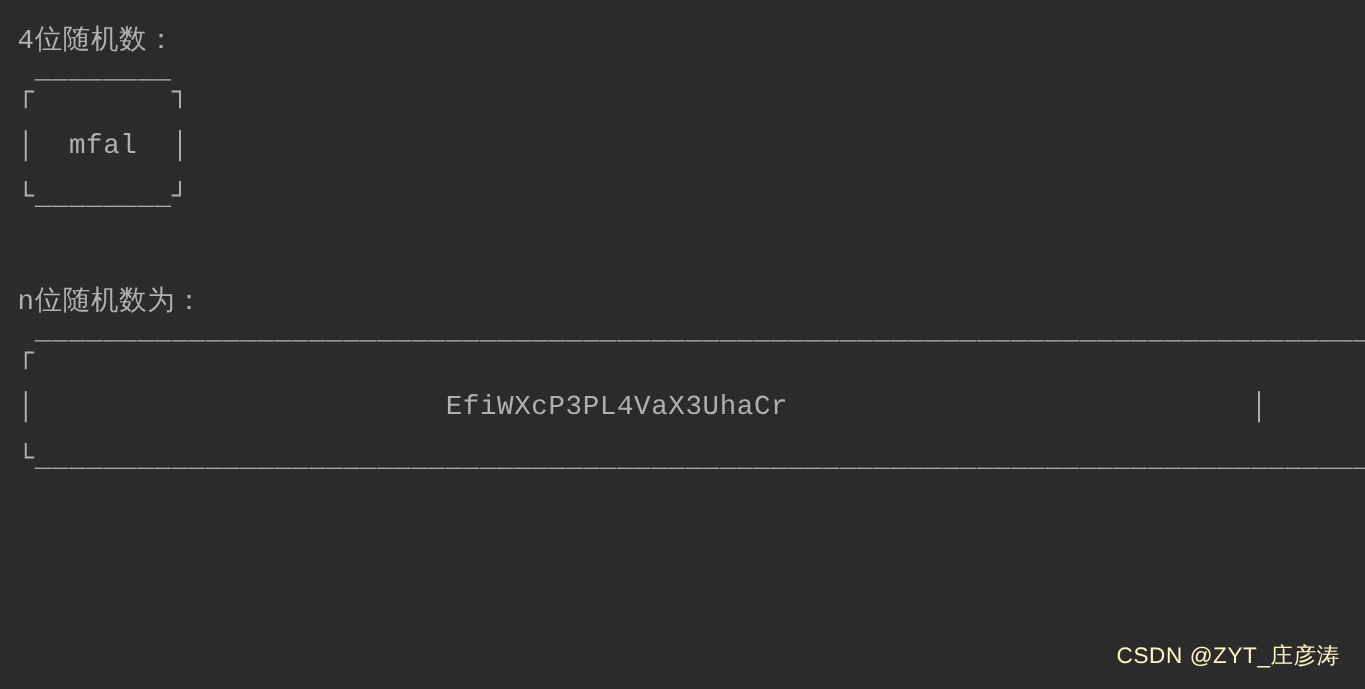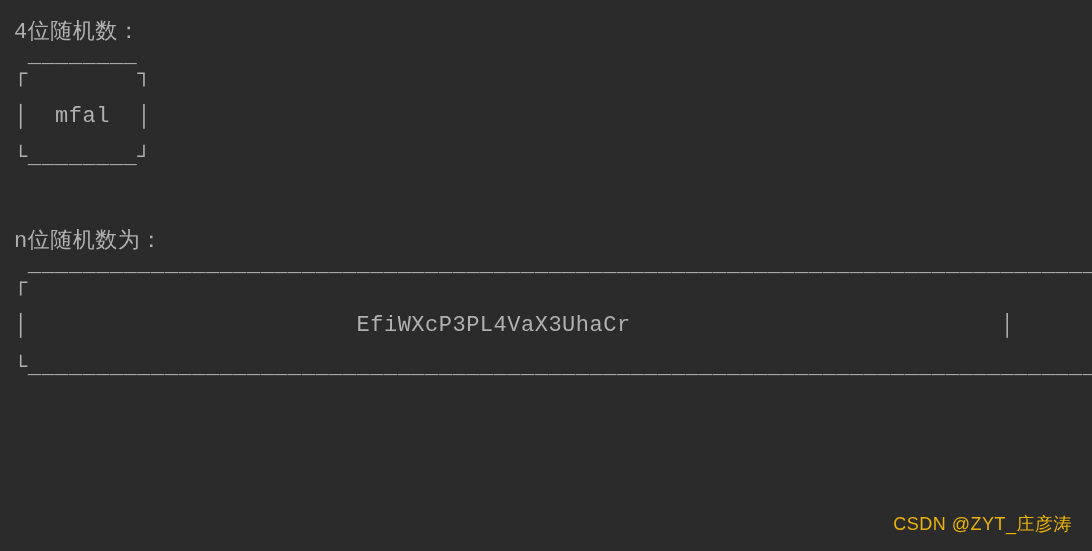--- a/index.html
+++ b/index.html
@@ -20,21 +20,21 @@
       overflow: hidden;
     }
     .output-line {
       white-space: pre;
       letter-spacing: 0.5px;
     }
     .watermark {
       position: absolute;
       bottom: 10px;
       right: 20px;
-      color: #eab308;
+      color: #fef9c3;
       font-size: 18px;
       font-family: Arial, sans-serif;
       letter-spacing: 0.5px;
     }
     .spacer {
       height: 42px;
     }
   </style>
 </head>
 <body>

